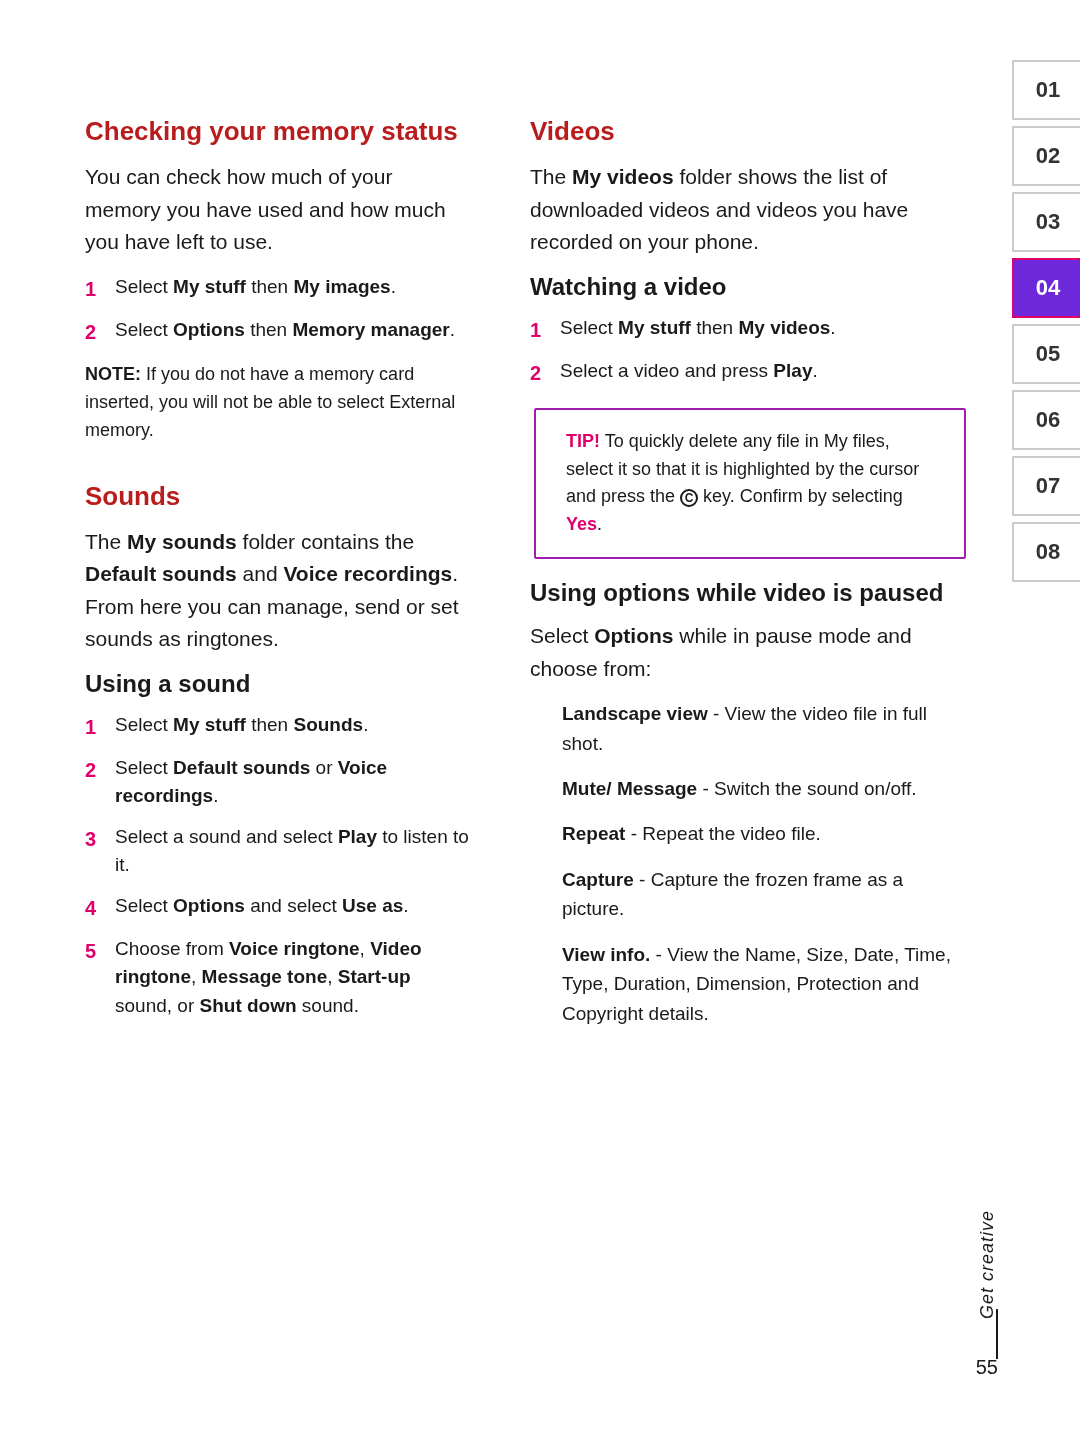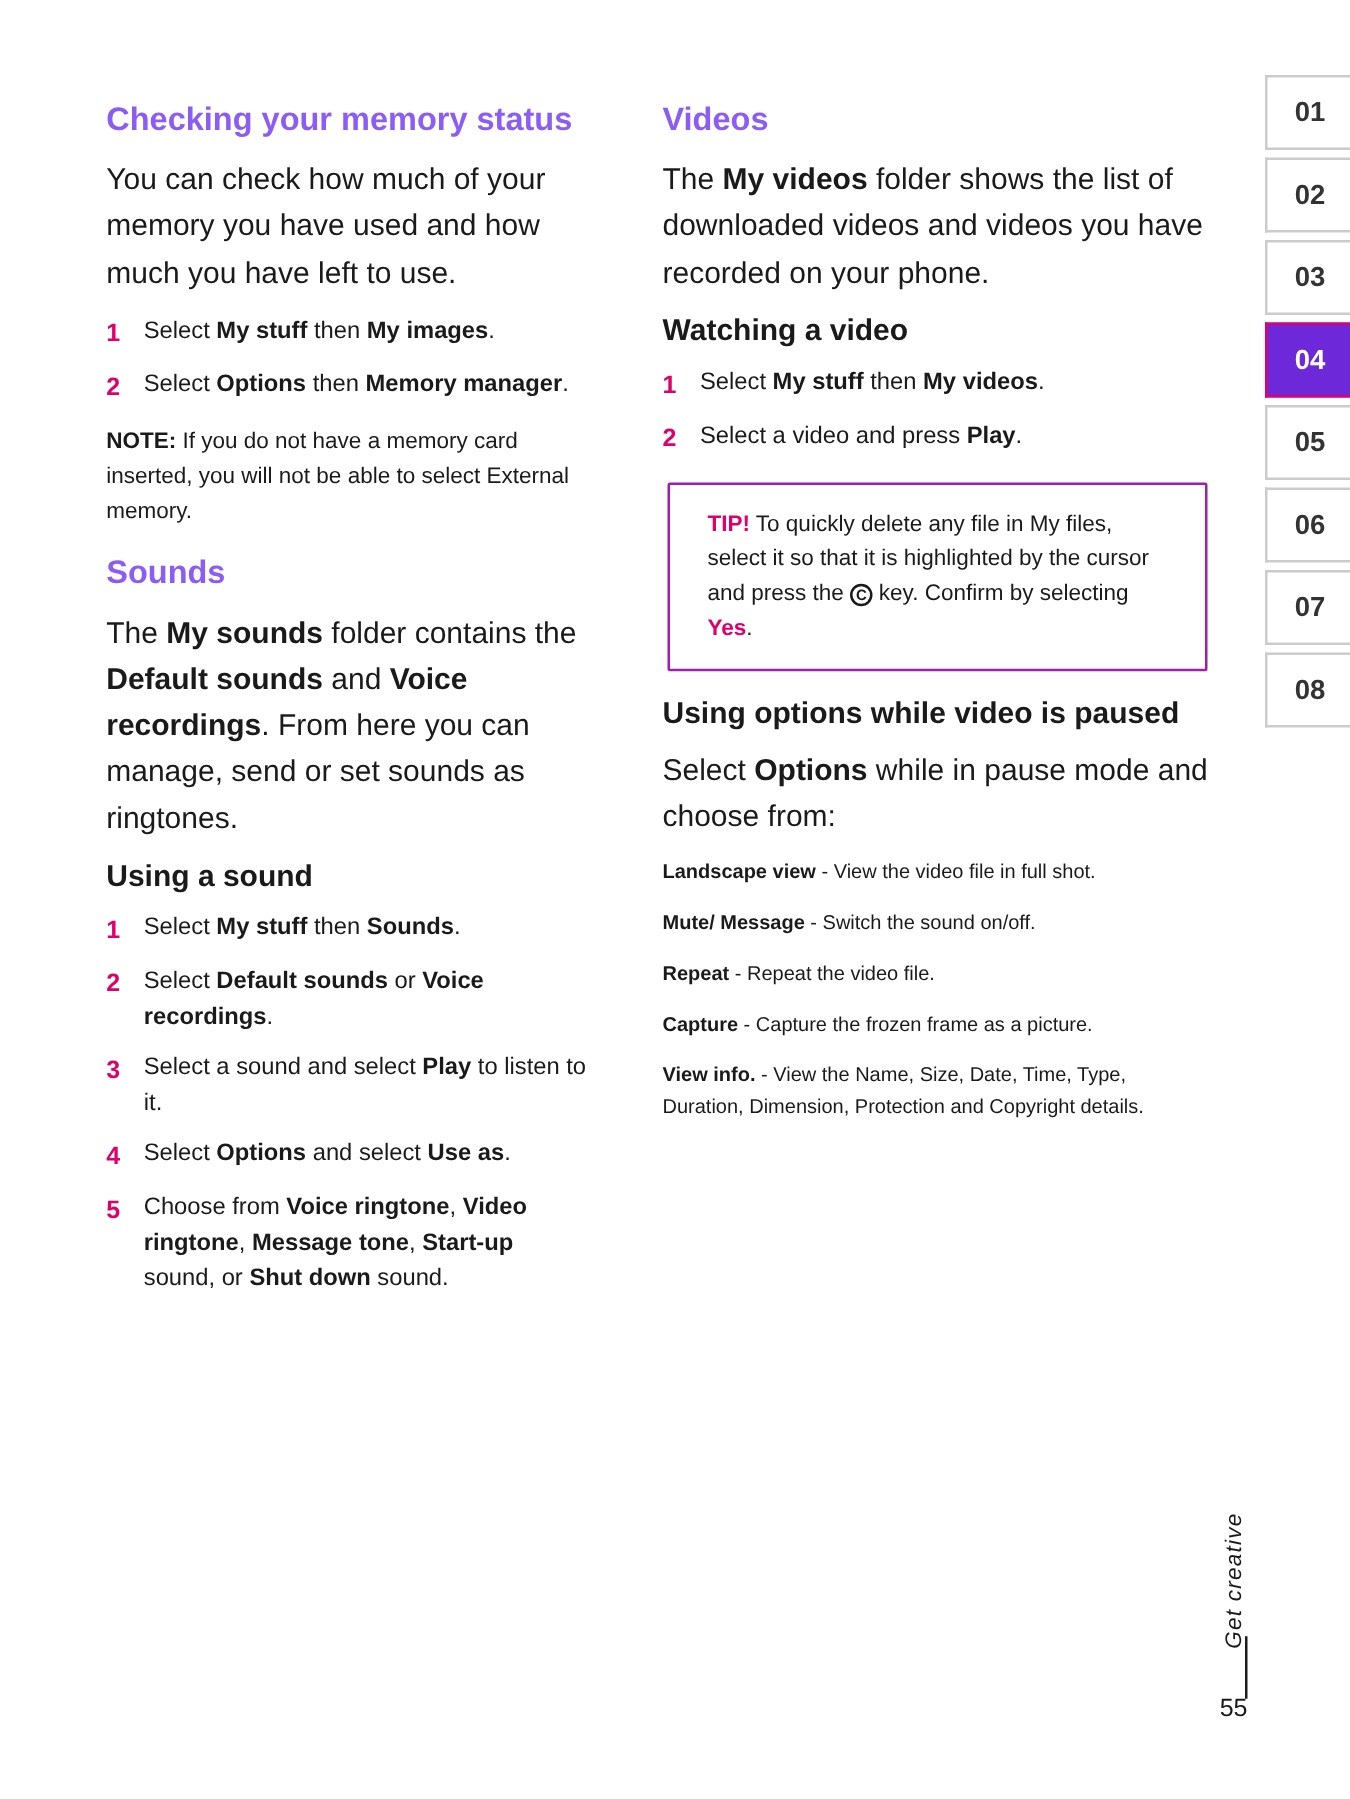--- a/index.html
+++ b/index.html
@@ -70,35 +70,36 @@
 
     .tab-item.active {
       background: #6d28d9;
       color: #ffffff;
       border-color: #e0006a;
     }
 
     h2.section-title {
       font-size: 26px;
       font-weight: bold;
-      color: #8b5cf6;
+      color: #b91c1c;
       margin-bottom: 14px;
       line-height: 1.2;
+      margin-top: 36px;
     }
 
     h3.subsection-title {
       font-size: 24px;
       font-weight: bold;
       color: #1a1a1a;
       margin-bottom: 12px;
       line-height: 1.2;
     }
 
     .body-text {
-      font-size: 24px;
+      font-size: 21px;
       color: #1a1a1a;
       line-height: 1.55;
       margin-bottom: 14px;
     }
 
     .body-text b {
       font-weight: bold;
     }
 
     .numbered-list {
@@ -160,24 +161,25 @@
       color: #e0006a;
       font-weight: bold;
     }
 
     .tip-box .tip-text .tip-label {
       color: #e0006a;
       font-weight: bold;
     }
 
     .definition-block {
-      font-size: 16px;
+      font-size: 19px;
       color: #1a1a1a;
       line-height: 1.55;
       margin-bottom: 16px;
+      margin-left: 32px;
     }
 
     .definition-block b {
       font-weight: bold;
     }
 
     .get-creative-label {
       position: absolute;
       right: 82px;
       bottom: 120px;

